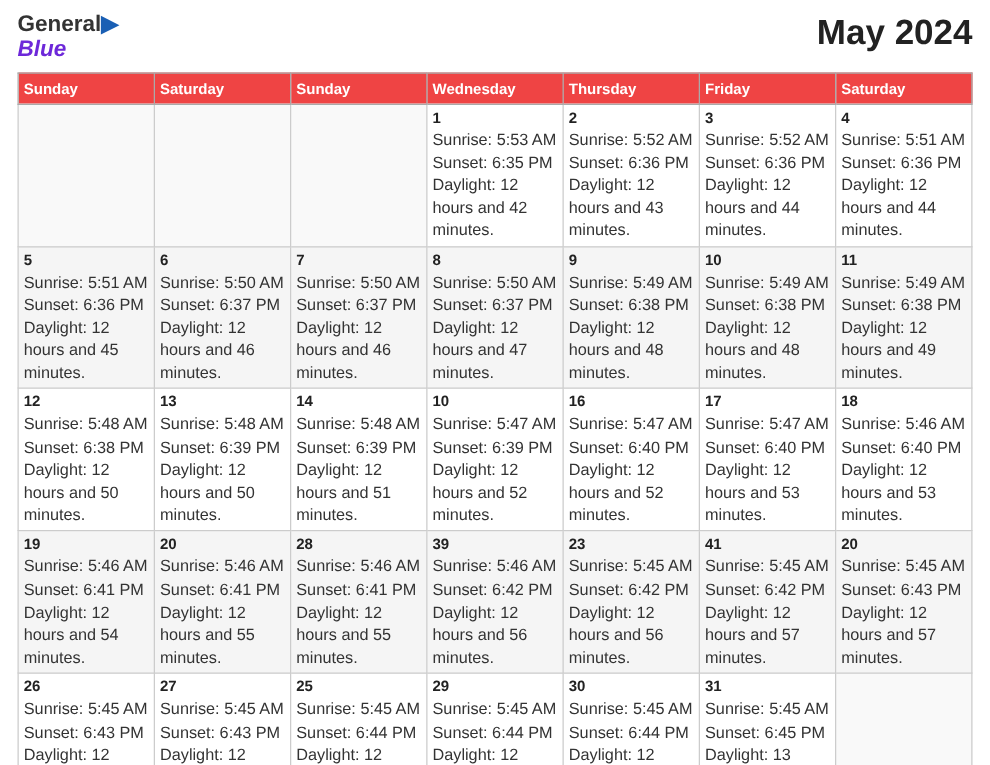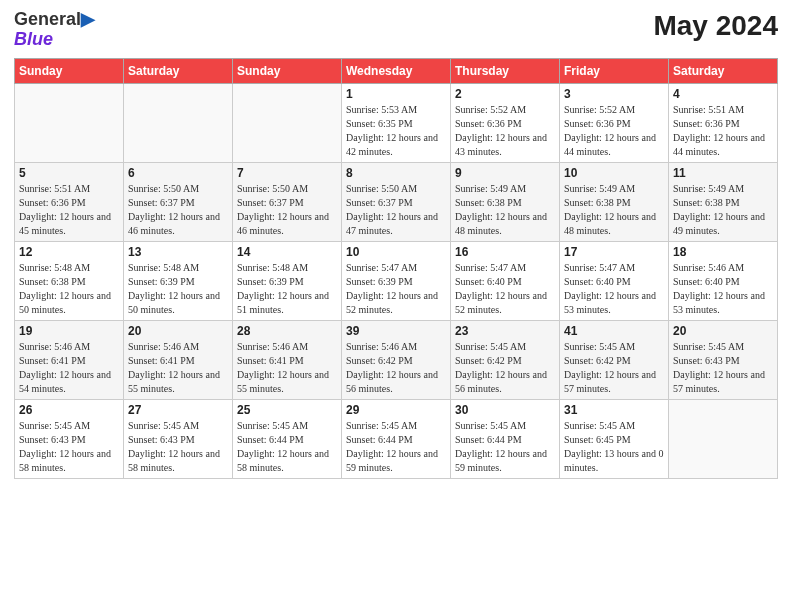--- a/index.html
+++ b/index.html
@@ -72,24 +72,23 @@
       background: #f5f5f5;
     }
     .day-num {
       font-size: 12px;
       font-weight: bold;
       color: #222;
       display: block;
       margin-bottom: 2px;
     }
     .day-info {
-      font-size: 10px;
+      font-size: 13px;
       color: #333;
       line-height: 1.4;
-      font-family: Liberation Serif, serif;
     }
     .empty-cell {
       background: #f9f9f9;
     }
   </style>
 </head>
 <body>
 
 <div class="page">
   <div class="header">

